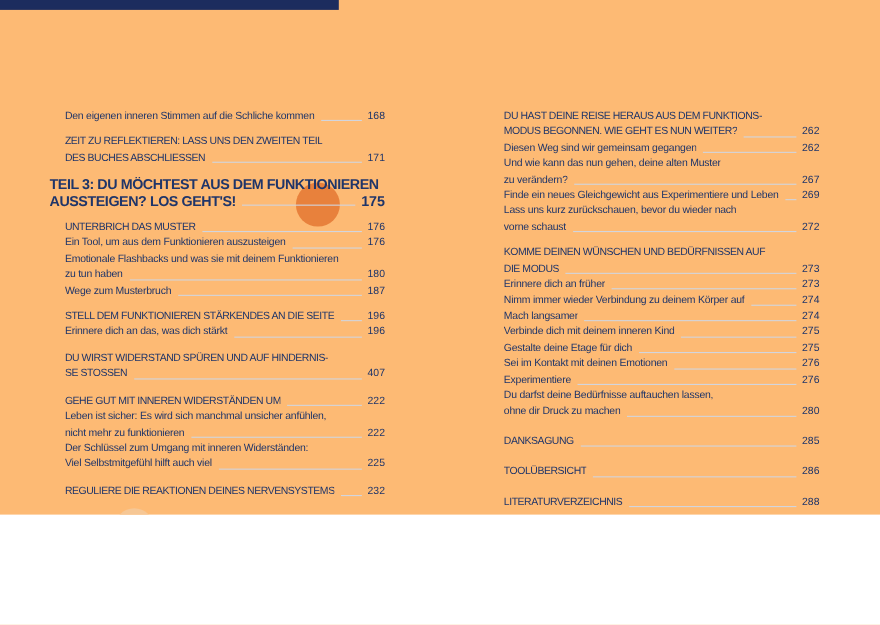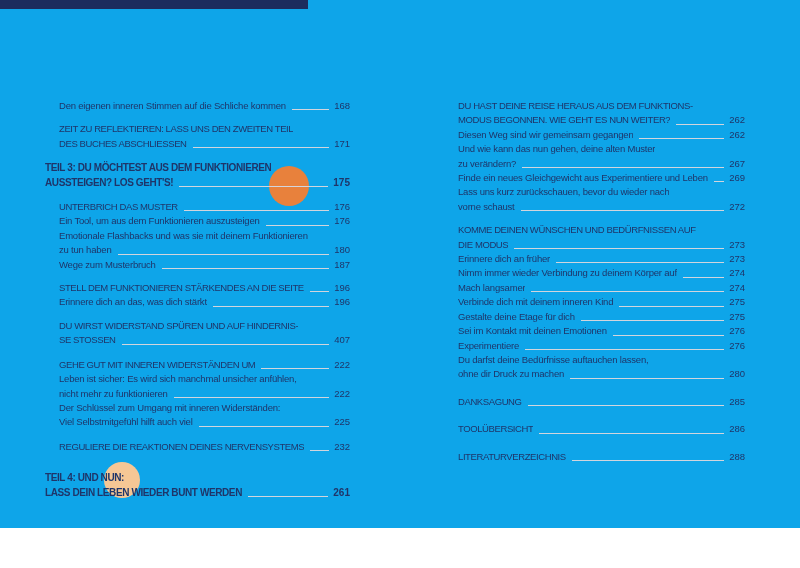--- a/index.html
+++ b/index.html
@@ -1,19 +1,19 @@
 <!DOCTYPE html>
 <html><head>
 <meta charset="utf-8">
 <style>
   html,body{margin:0;padding:0;background:#ffffff;}
   .canvas{
     position:relative;
-    width:800px;height:528px;
-    background:#0ea5e9;
+    width:800px;height:468px;
+    background:#fdba74;
     overflow:hidden;
     font-family:"Liberation Sans", sans-serif;
     text-decoration:underline;
   }
   .topbar{
     position:absolute;left:0;top:0;height:9px;z-index:3;
   }
   .circle{
     position:absolute;border-radius:50%;z-index:0;
   }
@@ -28,21 +28,21 @@
     line-height:14.4px;
     font-size:9.5px;
     color:#1f3569;
     padding-left:14px;
   }
   .row.item{letter-spacing:-0.2px;}
   .row.section{letter-spacing:-0.4px;}
   .row.part{
     padding-left:0;
     font-weight:bold;
-    font-size:10px;
+    font-size:13px;
     letter-spacing:-0.4px;
   }
   .gap-s{margin-top:9px;}
   .gap-m{margin-top:10px;}
   .gap-l{margin-top:13px;}
   .gap-xl{margin-top:17px;align-items:flex-end;}
   .txt{
     white-space:nowrap;
     overflow:hidden;
     flex:0 1 auto;

